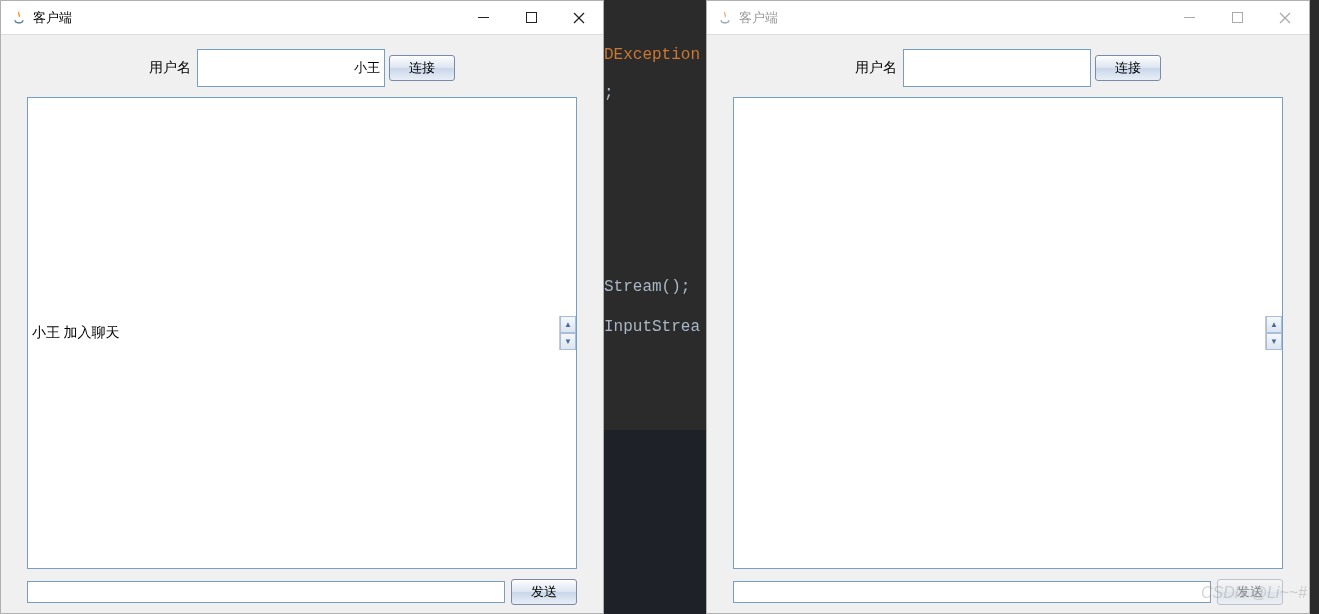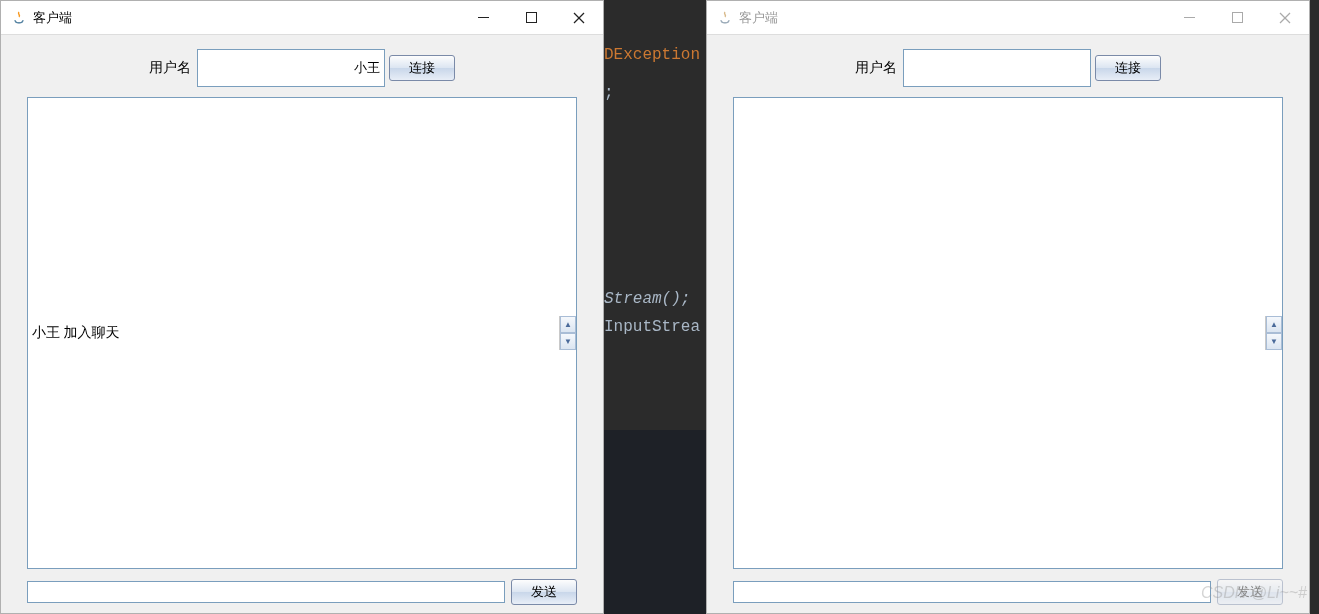--- a/index.html
+++ b/index.html
@@ -193,21 +193,21 @@
       height: 614px;
       background: #2b2b2b;
     }
   </style>
 </head>
 <body>
 
 <div class="editor-strip">
   <div class="editor-line" style="left:6px; top:46px; color:#cc7832;">DException</div>
   <div class="editor-line" style="left:6px; top:84px;">;</div>
-  <div class="editor-line" style="left:6px; top:290px;font-style:italic;">Stream();</div>
+  <div class="editor-line" style="left:6px; top:278px;">Stream();</div>
   <div class="editor-line" style="left:6px; top:318px;">InputStrea</div>
   <div class="editor-line" style="left:6px; top:512px;">);</div>
 </div>
 
 <div class="dark-right-edge"></div>
 
 <div class="window active" style="left:0; top:0; width:604px; height:614px;">
   <div class="titlebar">
     <span class="java-icon">
       <svg width="16" height="16" viewBox="0 0 16 16">

